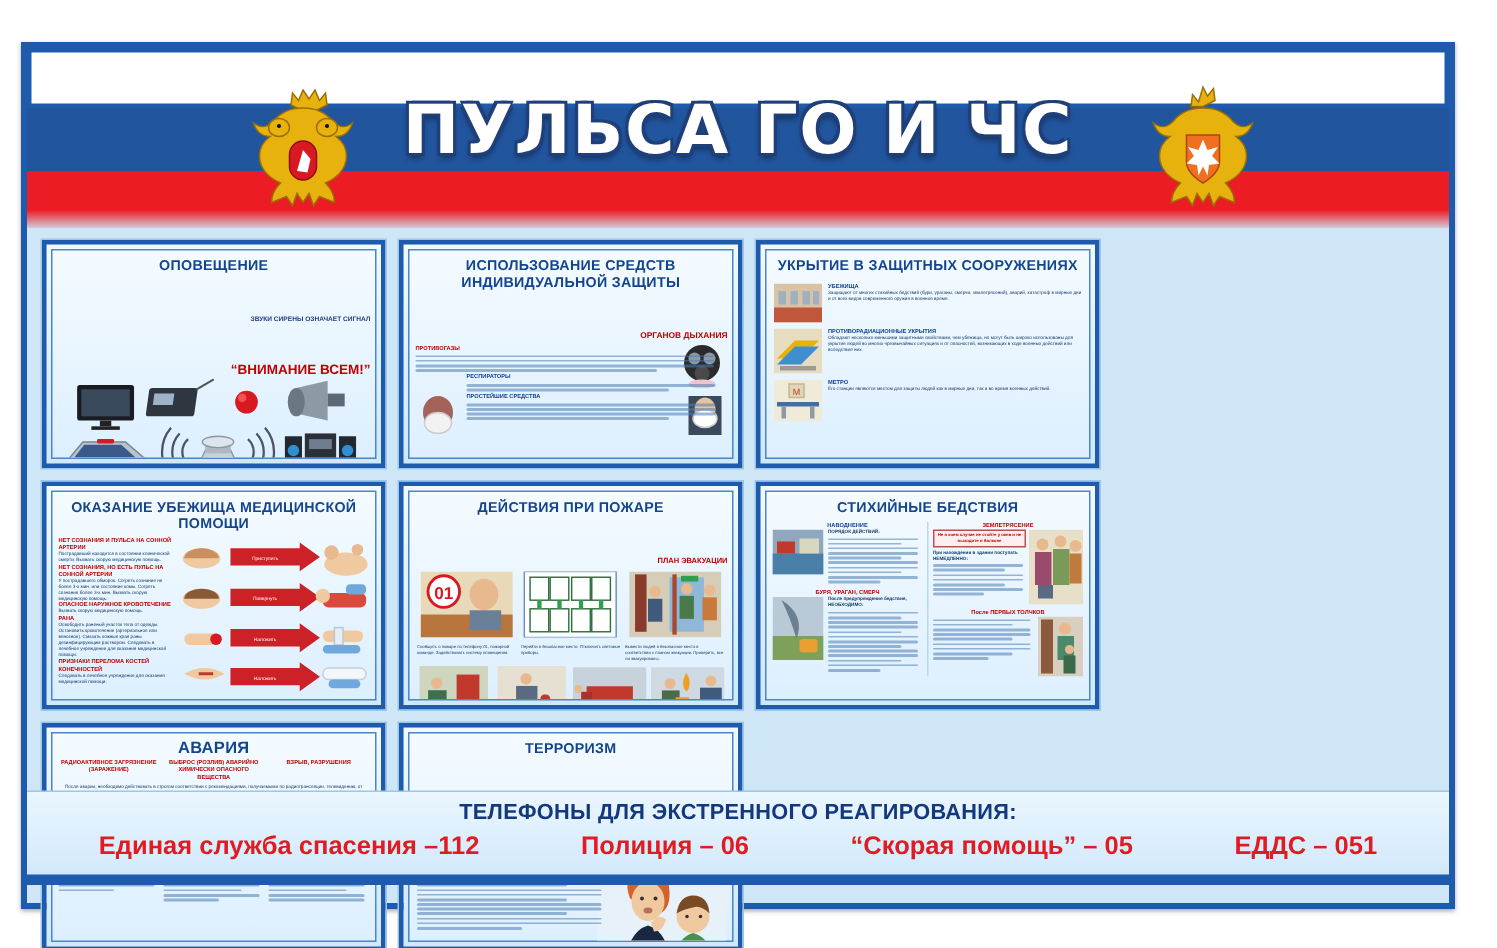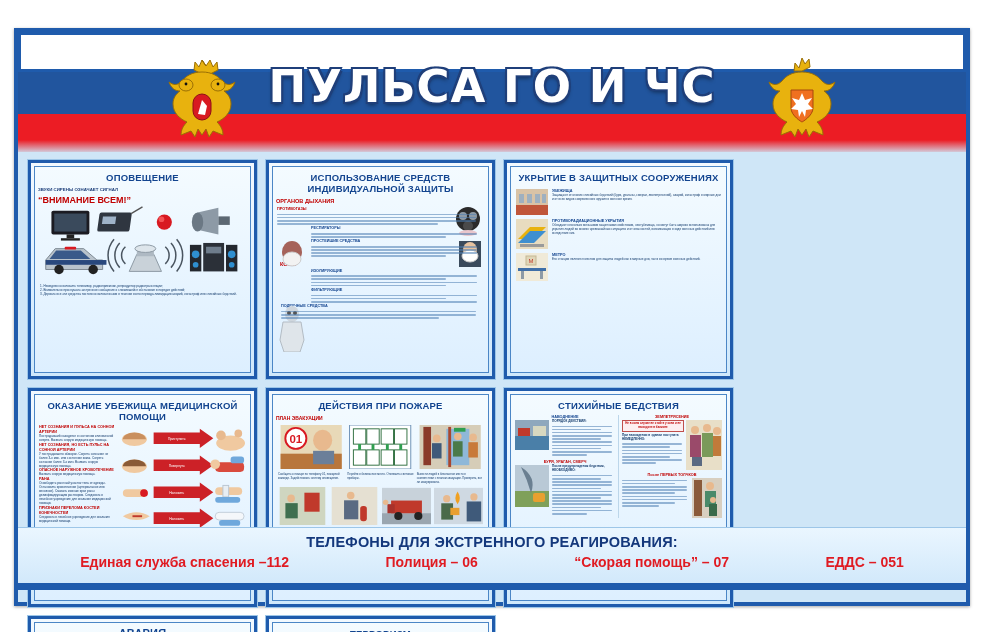--- a/index.html
+++ b/index.html
@@ -29,30 +29,30 @@
                text-shadow:-2px -2px 0 #1f3f7a,2px -2px 0 #1f3f7a,
                            -2px 2px 0 #1f3f7a,2px 2px 0 #1f3f7a,
                            0 3px 4px rgba(0,0,0,.45);}
   .emblem{position:absolute;top:20px;width:84px;height:96px;}
   .emblem.left{left:142px;}
   .emblem.right{left:742px;}
 
   
   #grid{position:absolute;left:10px;top:128px;width:928px;
         display:flex;flex-wrap:wrap;gap:9px;}
-  .panel{width:229px;height:219px;background:#e8f4fd;
+  .panel{width:229px;height:152px;background:#e8f4fd;
          border:3px solid #1f5bac;box-sizing:border-box;
          outline:1px solid #9dc6e8;position:relative;overflow:hidden;
          background:linear-gradient(180deg,#f2f9ff 0%,#dcefff 55%,#cfe8fb 100%);}
   .pinner{position:absolute;inset:3px;border:1px solid #4b86c6;
           background:linear-gradient(180deg,#f4fbff,#ddefff);overflow:hidden;}
   .ptitle{text-align:center;color:#12448f;font-weight:bold;font-size:9.5px;
           line-height:11px;padding:5px 4px 2px;letter-spacing:.2px;}
-  .psub{text-align:left;color:#c00000;font-weight:bold;font-size:6px;
-        line-height:8px;padding:1px 3px;}
+  .psub{text-align:right;color:#c00000;font-weight:bold;font-size:6px;
+        line-height:8px;padding:1px 3px;margin-top:23px;}
   .psub.blue{color:#12448f;}
   .micro{font-size:3.1px;line-height:3.9px;color:#123a6b;}
   .micro.red{color:#c00000;font-weight:bold;}
   .hh{font-size:3.8px;font-weight:bold;color:#c00000;line-height:5px;}
   .hh.b{color:#12448f;}
 
   
   .lines{display:block;}
   .lines i{display:block;height:1.6px;margin:1.6px 0;background:#4d7db3;
            opacity:.55;border-radius:1px;}
@@ -60,21 +60,21 @@
   .row{display:flex;}
 
   
   #footer{position:absolute;left:0;bottom:12px;width:100%;height:62px;
           background:linear-gradient(180deg,#eaf6ff,#cfe7fa);
           border-top:1px solid #9dc6e8;}
   .ftitle{text-align:center;font-size:14.5px;font-weight:bold;color:#14387c;
           padding-top:6px;letter-spacing:.2px;}
   .fphones{display:flex;justify-content:space-around;align-items:center;
            padding:4px 14px 0;}
-  .fphone{color:#e01b22;font-size:14px;font-weight:bold;white-space:nowrap;}
+  .fphone{color:#e01b22;font-size:17px;font-weight:bold;white-space:nowrap;}
   #footbar{position:absolute;left:0;bottom:0;width:100%;height:7px;background:#1f5bac;}
 </style>
 </head>
 <body>
 
 <div id="board">
 
   <div class="flag">
     <div class="band band-w"></div>
     <div class="band band-b"></div>
@@ -747,19 +747,19 @@
       </div>
     </div>
 
   </div>
 
   <div id="footer">
     <div class="ftitle">ТЕЛЕФОНЫ ДЛЯ ЭКСТРЕННОГО РЕАГИРОВАНИЯ:</div>
     <div class="fphones">
       <div class="fphone">Единая служба спасения –112</div>
       <div class="fphone">Полиция – 06</div>
-      <div class="fphone">“Скорая помощь” – 07</div>
+      <div class="fphone">“Скорая помощь” – 05</div>
       <div class="fphone">ЕДДС – 051</div>
     </div>
     <div id="footbar"></div>
   </div>
 
 </div>
 
 </body></html>

